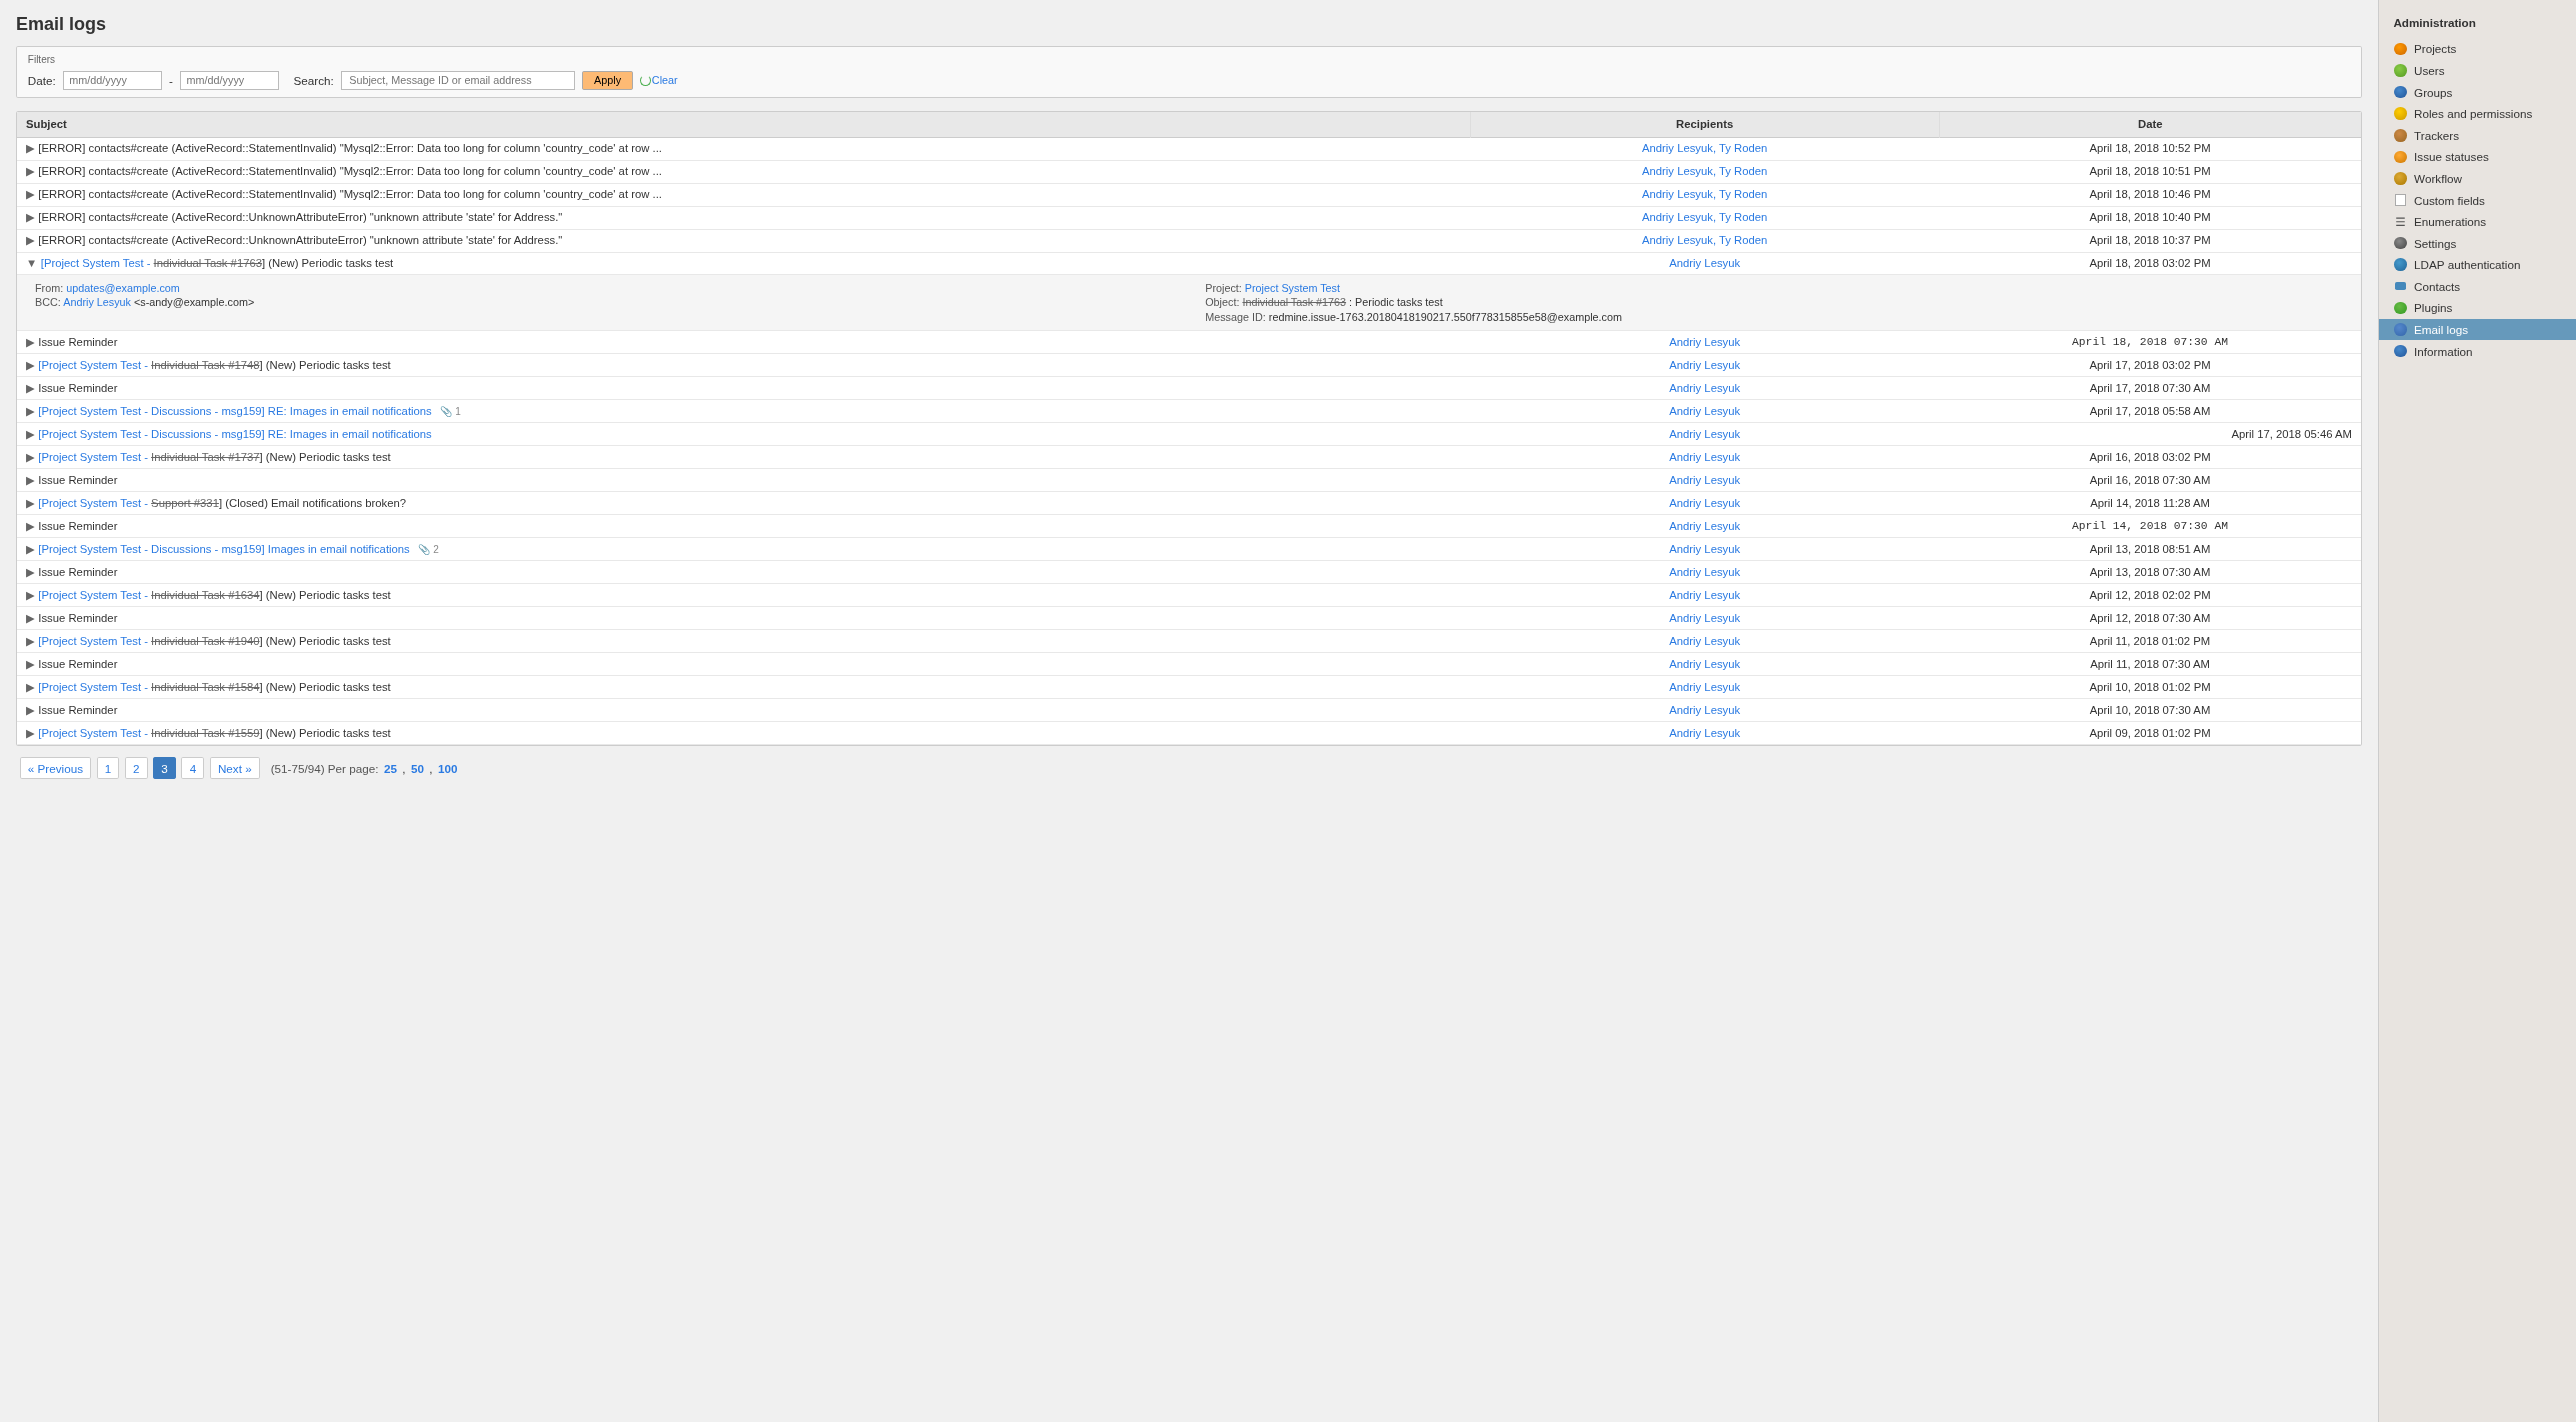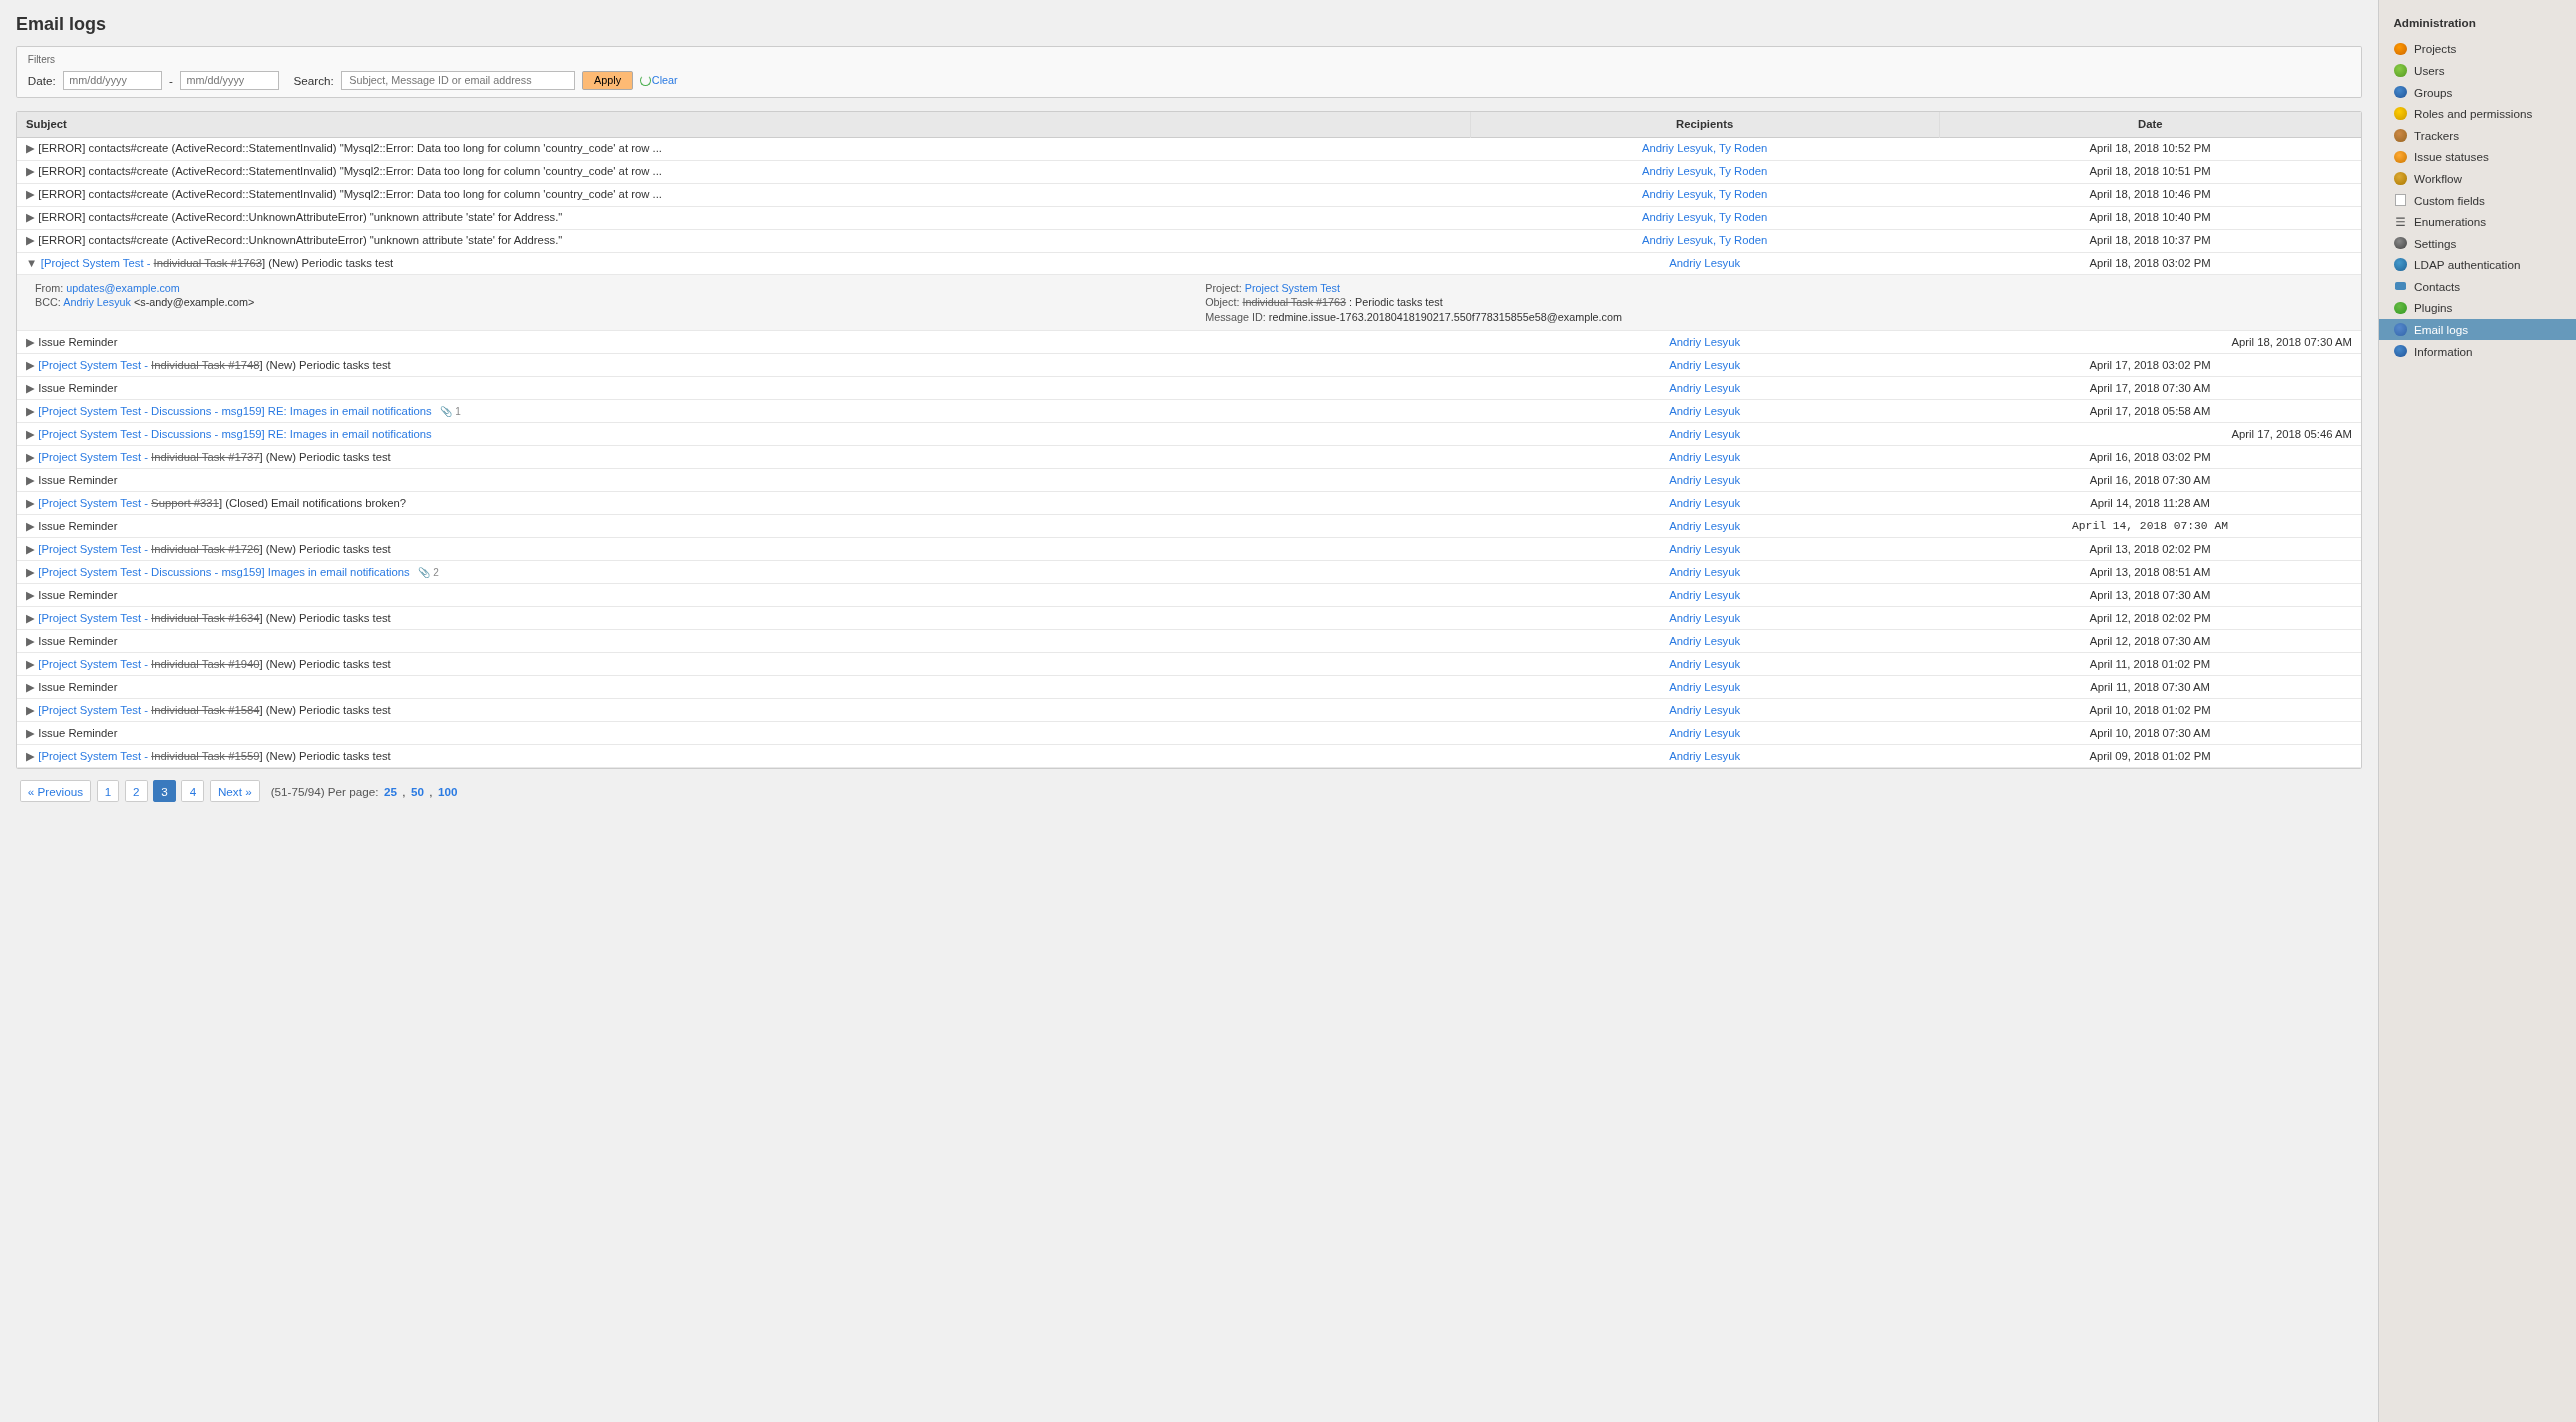--- a/index.html
+++ b/index.html
@@ -306,21 +306,21 @@
         <div>
           <span style="color:#555;">Message ID:</span>
           <span> redmine.issue-1763.20180418190217.550f778315855e58@example.com</span>
         </div>
       </div>
     </td>
             </tr>
             <tr>
               <td><span class="toggle-icon">▶</span><span>Issue Reminder</span></td>
               <td style="text-align: center;"><a href="#" class="recipient-link">Andriy Lesyuk</a></td>
-              <td class="date-cell" style="text-align: right;">April 18, 2018 07:30 AM</td>
+              <td class="date-cell" style="text-align: center; font-family: Liberation Mono, monospace;">April 18, 2018 07:30 AM</td>
             </tr>
             <tr>
               <td><span class="toggle-icon">▶</span><a href="#" class="email-link">[Project System Test - </a><span class="strikethrough">Individual Task #1748</span><span>] (New) Periodic tasks test</span></td>
               <td style="text-align: center;"><a href="#" class="recipient-link">Andriy Lesyuk</a></td>
               <td class="date-cell" style="text-align: center;">April 17, 2018 03:02 PM</td>
             </tr>
             <tr>
               <td><span class="toggle-icon">▶</span><span>Issue Reminder</span></td>
               <td style="text-align: center;"><a href="#" class="recipient-link">Andriy Lesyuk</a></td>
               <td class="date-cell" style="text-align: center;">April 17, 2018 07:30 AM</td>
@@ -347,25 +347,20 @@
             </tr>
             <tr>
               <td><span class="toggle-icon">▶</span><a href="#" class="email-link">[Project System Test - </a><span class="strikethrough">Support #331</span><span>] (Closed) Email notifications broken?</span></td>
               <td style="text-align: center;"><a href="#" class="recipient-link">Andriy Lesyuk</a></td>
               <td class="date-cell" style="text-align: center;">April 14, 2018 11:28 AM</td>
             </tr>
             <tr>
               <td><span class="toggle-icon">▶</span><span>Issue Reminder</span></td>
               <td style="text-align: center;"><a href="#" class="recipient-link">Andriy Lesyuk</a></td>
               <td class="date-cell" style="text-align: center; font-family: Liberation Mono, monospace;">April 14, 2018 07:30 AM</td>
-            </tr>
-            <tr>
-              <td><span class="toggle-icon">▶</span><a href="#" class="email-link">[Project System Test - </a><span class="strikethrough">Individual Task #1726</span><span>] (New) Periodic tasks test</span></td>
-              <td style="text-align: center;"><a href="#" class="recipient-link">Andriy Lesyuk</a></td>
-              <td class="date-cell" style="text-align: center;">April 13, 2018 02:02 PM</td>
             </tr>
             <tr>
               <td><span class="toggle-icon">▶</span><a href="#" class="email-link">[Project System Test - Discussions - msg159] Images in email notifications</a><span class="attachment-icon"> 📎 2</span></td>
               <td style="text-align: center;"><a href="#" class="recipient-link">Andriy Lesyuk</a></td>
               <td class="date-cell" style="text-align: center;">April 13, 2018 08:51 AM</td>
             </tr>
             <tr>
               <td><span class="toggle-icon">▶</span><span>Issue Reminder</span></td>
               <td style="text-align: center;"><a href="#" class="recipient-link">Andriy Lesyuk</a></td>
               <td class="date-cell" style="text-align: center;">April 13, 2018 07:30 AM</td>

